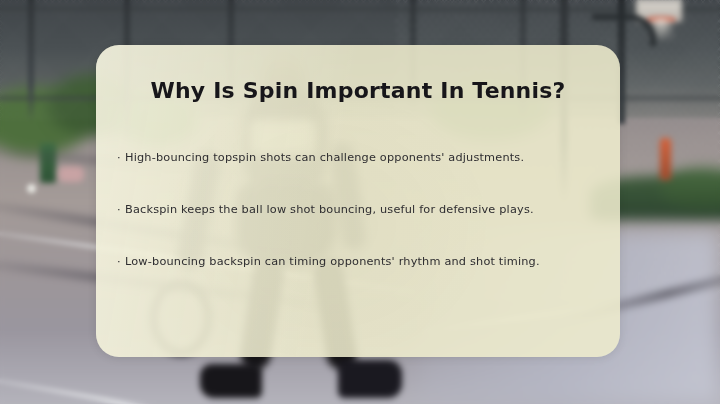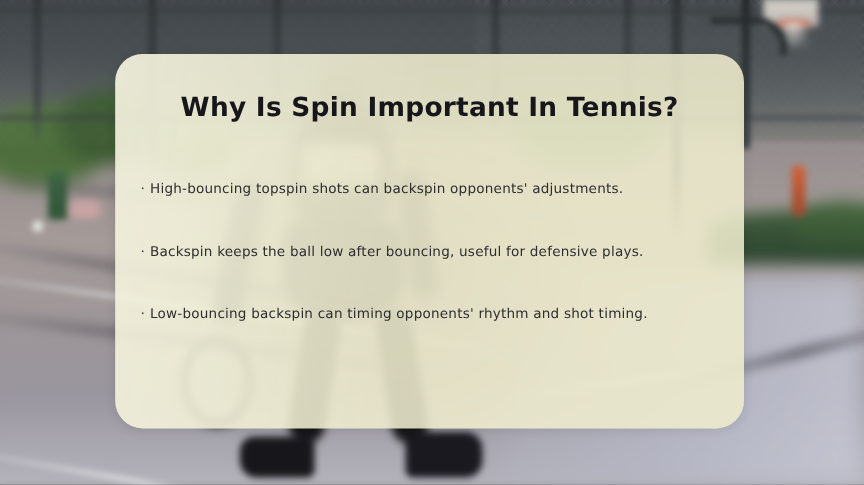--- a/index.html
+++ b/index.html
@@ -425,26 +425,26 @@
 
   <div class="card">
     <div class="card-sheen"></div>
 
     <div class="card-title">Why Is Spin Important In Tennis?</div>
 
     <div class="bullets">
 
       <div class="bullet">
         <span class="bullet-dot">·</span>
-        <span class="bullet-text">High-bouncing topspin shots can backspin opponents' adjustments.</span>
+        <span class="bullet-text">High-bouncing topspin shots can challenge opponents' adjustments.</span>
       </div>
 
       <div class="bullet">
         <span class="bullet-dot">·</span>
-        <span class="bullet-text">Backspin keeps the ball low after bouncing, useful for defensive plays.</span>
+        <span class="bullet-text">Backspin keeps the ball low shot bouncing, useful for defensive plays.</span>
       </div>
 
       <div class="bullet">
         <span class="bullet-dot">·</span>
         <span class="bullet-text">Low-bouncing backspin can timing opponents' rhythm and shot timing.</span>
       </div>
 
     </div>
   </div>
 

